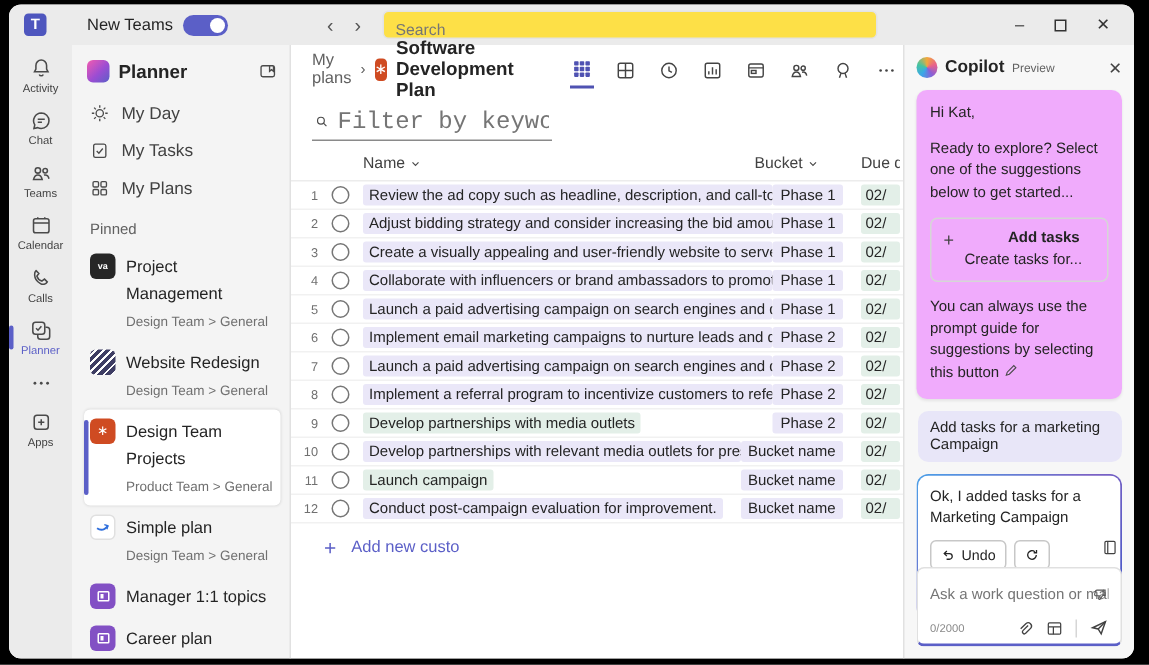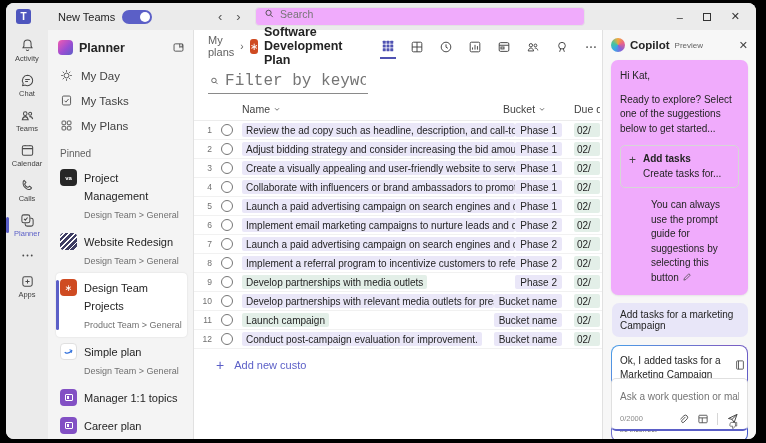--- a/index.html
+++ b/index.html
@@ -14,22 +14,22 @@
   .titlebar { height:27px; background:#ebebeb; display:flex; align-items:center; flex:0 0 27px; }
   .tb-left { display:flex; align-items:center; gap:7px; padding-left:10px; width:196px; }
   .teams-logo { width:15px; height:15px; border-radius:3px; background:#4e56be; color:#fff;
     font-size:10px; font-weight:bold; display:flex; align-items:center; justify-content:center; }
   .tb-label { font-size:11px; color:#242424;margin-left:20px; }
   .toggle { width:30px; height:14px; border-radius:8px; background:#5b5fc7; position:relative; }
   .toggle::after { content:""; position:absolute; right:2px; top:2px; width:10px; height:10px;
     border-radius:50%; background:#fff; }
   .tb-nav { display:flex; gap:14px; font-size:13px; color:#555; margin-left:16px; }
   .tb-nav span { cursor:default; }
-  .searchbox { margin-left:14px; width:330px; height:19px; background:#f0abfc; border-radius:4px;
-    display:flex; align-items:flex-start; gap:6px; padding:0 8px; border:1px solid #e3e3e3; }
+  .searchbox { margin-left:14px; width:330px; height:19px; background:#fde047; border-radius:4px;
+    display:flex; align-items:center; gap:6px; padding:0 8px; border:1px solid #e3e3e3;flex-direction:column; }
   .searchbox input { border:none; outline:none; font-size:10.5px; color:#616161; width:100%;
     background:transparent; font-family:inherit; }
   .win-controls { margin-left:auto; display:flex; align-items:center; gap:20px; padding-right:16px;
     color:#333; font-size:11px; }
   .win-max { width:8px; height:8px; border:1px solid #333; display:inline-block; }
 
   
   .app { flex:1; display:flex; min-height:0; }
 
   
@@ -114,22 +114,22 @@
   .cp-title { font-size:11.5px; font-weight:bold; color:#242424; }
   .cp-badge { font-size:8px; color:#616161; }
   .cp-close { margin-left:auto; color:#444; font-size:11px; cursor:pointer; }
   .cp-scroll { flex:1; display:flex; flex-direction:column; gap:8px; min-height:0; }
   .cp-card { background:#f0abfc; border-radius:7px; box-shadow:0 1px 2px rgba(0,0,0,.08);
     padding:9px 9px 10px; font-size:10px; color:#242424; line-height:1.45; }
   .cp-greet { margin-bottom:9px; }
   .sugg { border:1px solid #d6d6d6; border-radius:5px; padding:6px 8px; display:flex; gap:7px;
     margin:9px 0 10px; cursor:pointer; }
   .sugg-plus { font-size:12px; color:#424242; }
-  .sugg-title { font-weight:bold; }
-  .cp-hint { color:#242424;margin-left:31px; }
+  .sugg-title { font-weight:bold;margin-left:29px; }
+  .cp-hint { color:#242424; }
   .user-bubble { align-self:flex-end; background:#e8e6f8; border-radius:7px; padding:6px 8px;
     font-size:10px; color:#242424; max-width:136px; }
   .ai-card { background:linear-gradient(#fff,#fff) padding-box,
     linear-gradient(135deg,#4a9fe8,#7b61c4,#3f58c9) border-box;
     border:1.5px solid transparent; border-radius:8px; padding:8px 8px 6px; font-size:10px;
     color:#242424; line-height:1.4; }
   .ai-actions { display:flex; gap:5px; margin:7px 0 6px; }
   .pill { display:flex; align-items:center; gap:4px; border:1px solid #c7c7c7; border-radius:4px;
     padding:2.5px 6px; font-size:9.5px; color:#242424; background:#fff; cursor:pointer; }
   .ai-foot { display:flex; align-items:center; gap:5px; }

